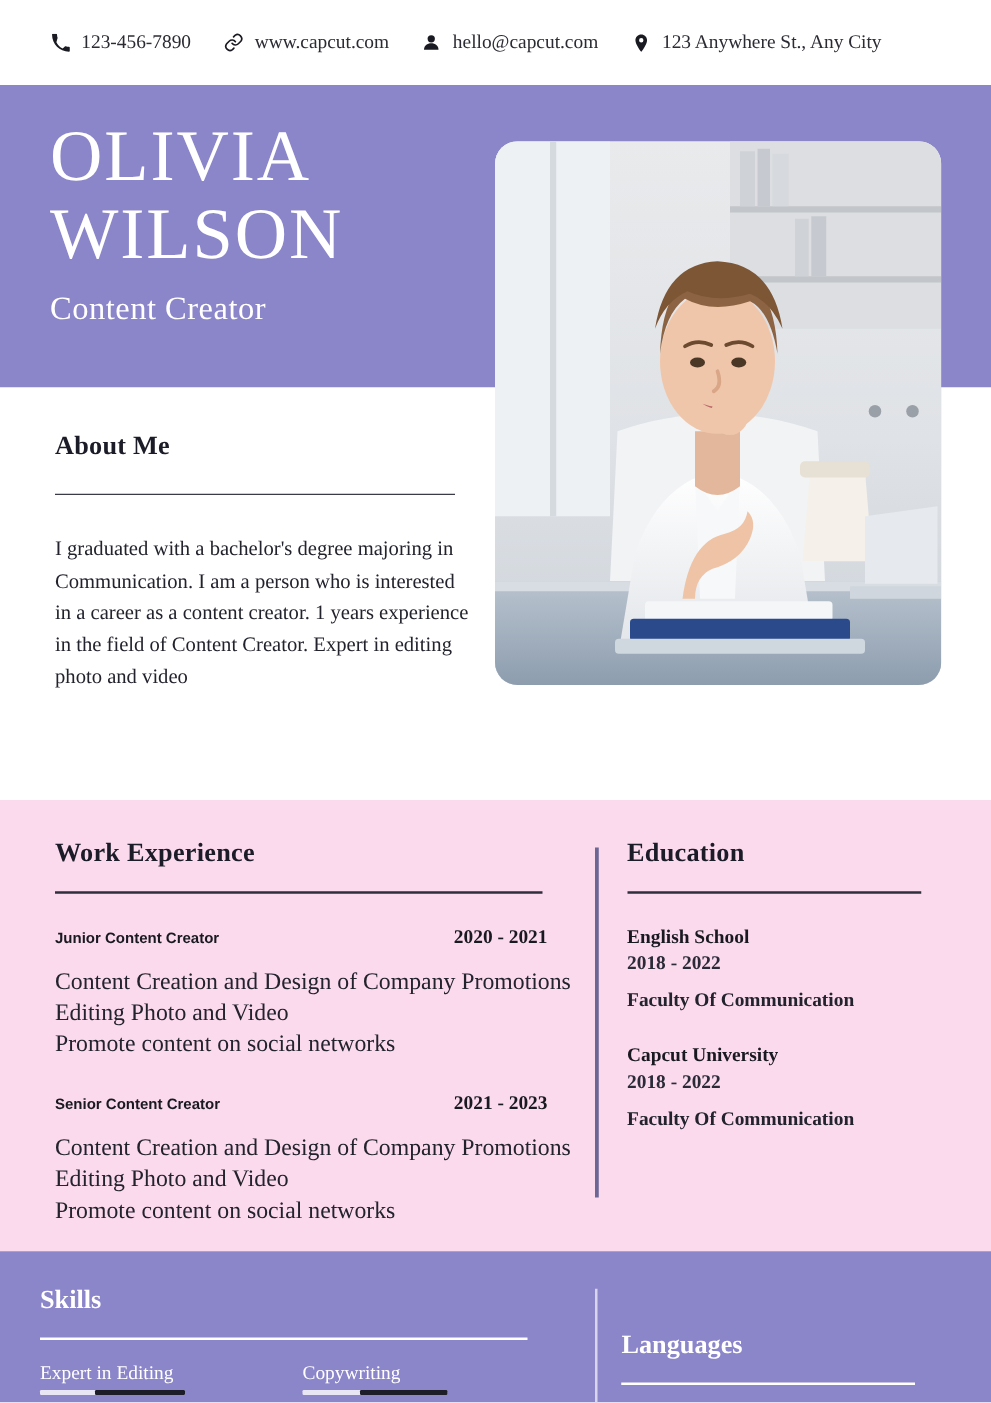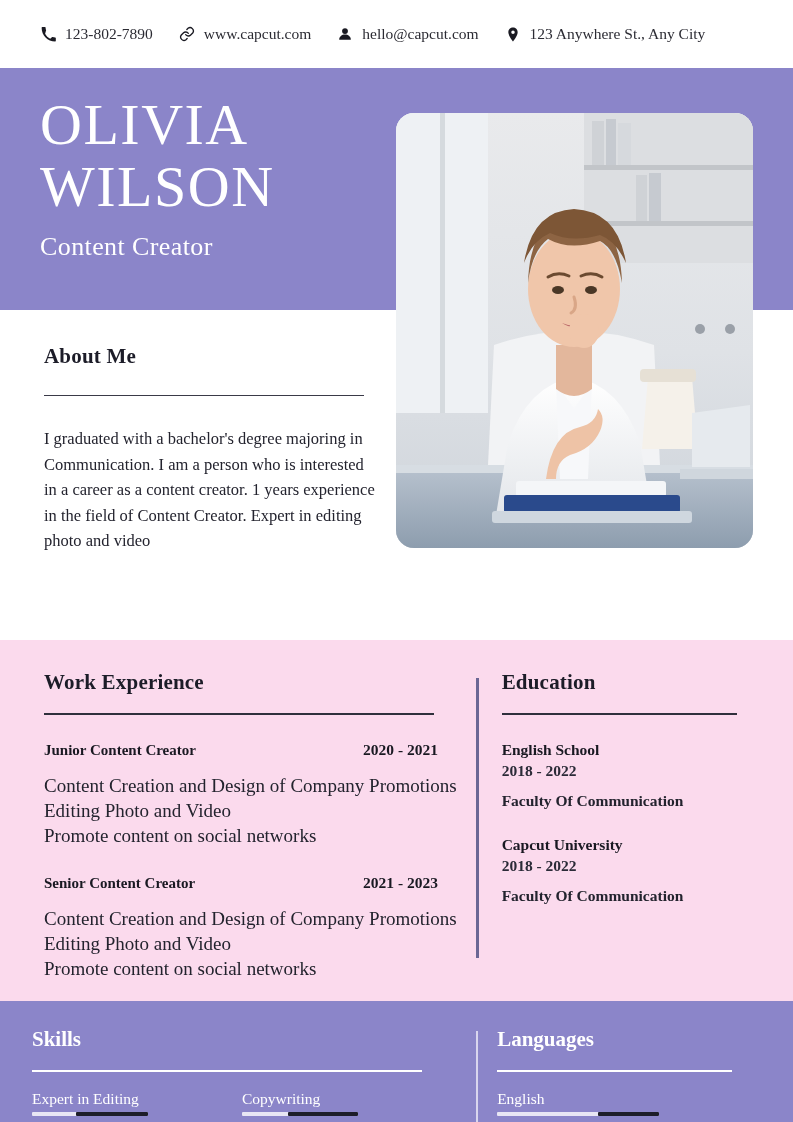--- a/index.html
+++ b/index.html
@@ -138,24 +138,24 @@
   .rule-dark.short { width: 235px; }
 
   .job { margin-top: 26px; }
   .job-head {
     display: flex;
     justify-content: space-between;
     align-items: baseline;
     width: 394px;
   }
   .job-title {
-    font-size: 15px;
+    font-size: 12px;
     font-weight: bold;
     color: #191922;
-    font-family: Liberation Serif, serif;
+    font-family: Liberation Sans, sans-serif;
   }
   .job-date {
     font-size: 15.5px;
     font-weight: bold;
     color: #191922;
     font-family: "Liberation Serif", serif;
   }
   .job-bullets {
     margin-top: 14px;
     font-size: 19px;
@@ -185,21 +185,21 @@
   
   .bottom {
     background: #8b85c9;
     height: 121px;
     display: flex;
     padding: 26px 40px 0 32px;
     position: relative;
     color: #ffffff;
   }
   .bottom-left { width: 432px; }
-  .bottom-right { padding-left: 40px; width: 300px; }
+  .bottom-right { padding-left: 40px; width: 300px; margin-top: 36px; }
   .bottom-divider {
     position: absolute;
     left: 476px;
     top: 30px;
     width: 2px;
     height: 92px;
     background: #d9d5ee;
   }
   .rule-light {
     height: 1.5px;
@@ -265,21 +265,21 @@
 
 <div class="page">
 
   <div class="contact-bar">
     <div class="contact-item">
       <span class="ico">
         <svg width="15" height="15" viewBox="0 0 24 24" fill="currentColor">
             <path d="M6.6 10.8c1.8 3.5 4.6 6.3 8.1 8.1l2.7-2.7c.3-.3.8-.4 1.2-.3 1.3.4 2.7.7 4.1.7.6 0 1 .4 1 1V22c0 .6-.4 1-1 1C10.7 23 1 13.3 1 1c0-.6.4-1 1-1h4.4c.6 0 1 .4 1 1 0 1.4.2 2.8.7 4.1.1.4 0 .9-.3 1.2L6.6 10.8z"></path>
           </svg>
       </span>
-      <span>123-802-7890</span>
+      <span>123-456-7890</span>
     </div>
     <div class="contact-item">
       <span class="ico">
         <svg width="16" height="16" viewBox="0 0 24 24" fill="none" stroke="currentColor" stroke-width="2" stroke-linecap="round">
             <path d="M10 13a5 5 0 0 0 7.5.5l3-3a5 5 0 0 0-7-7l-1.7 1.7"></path>
             <path d="M14 11a5 5 0 0 0-7.5-.5l-3 3a5 5 0 0 0 7 7l1.7-1.7"></path>
           </svg>
       </span>
       <span>www.capcut.com</span>
     </div>

